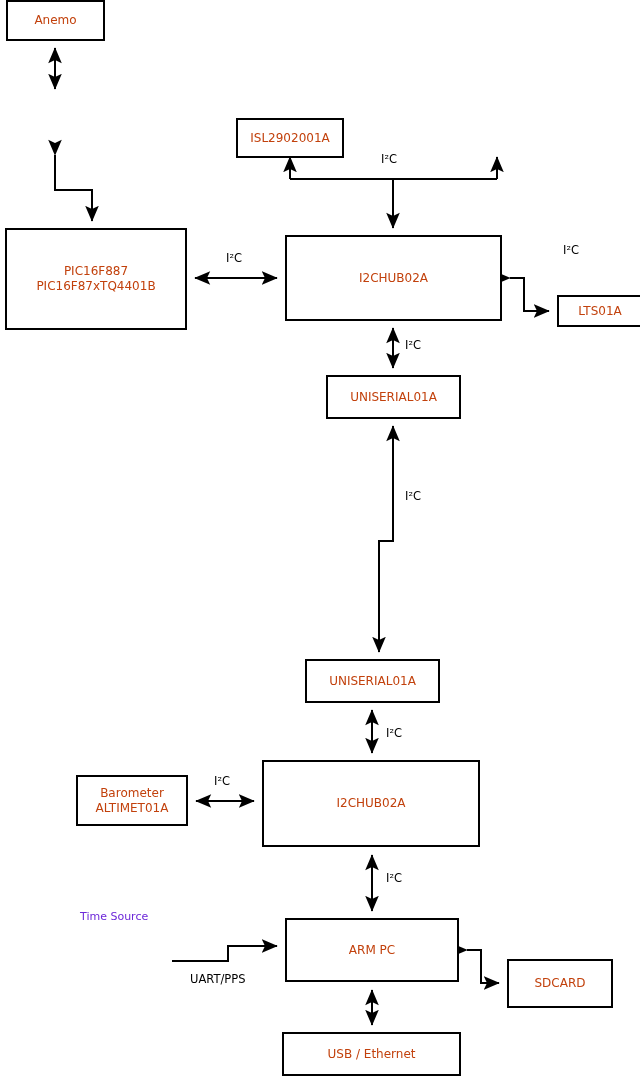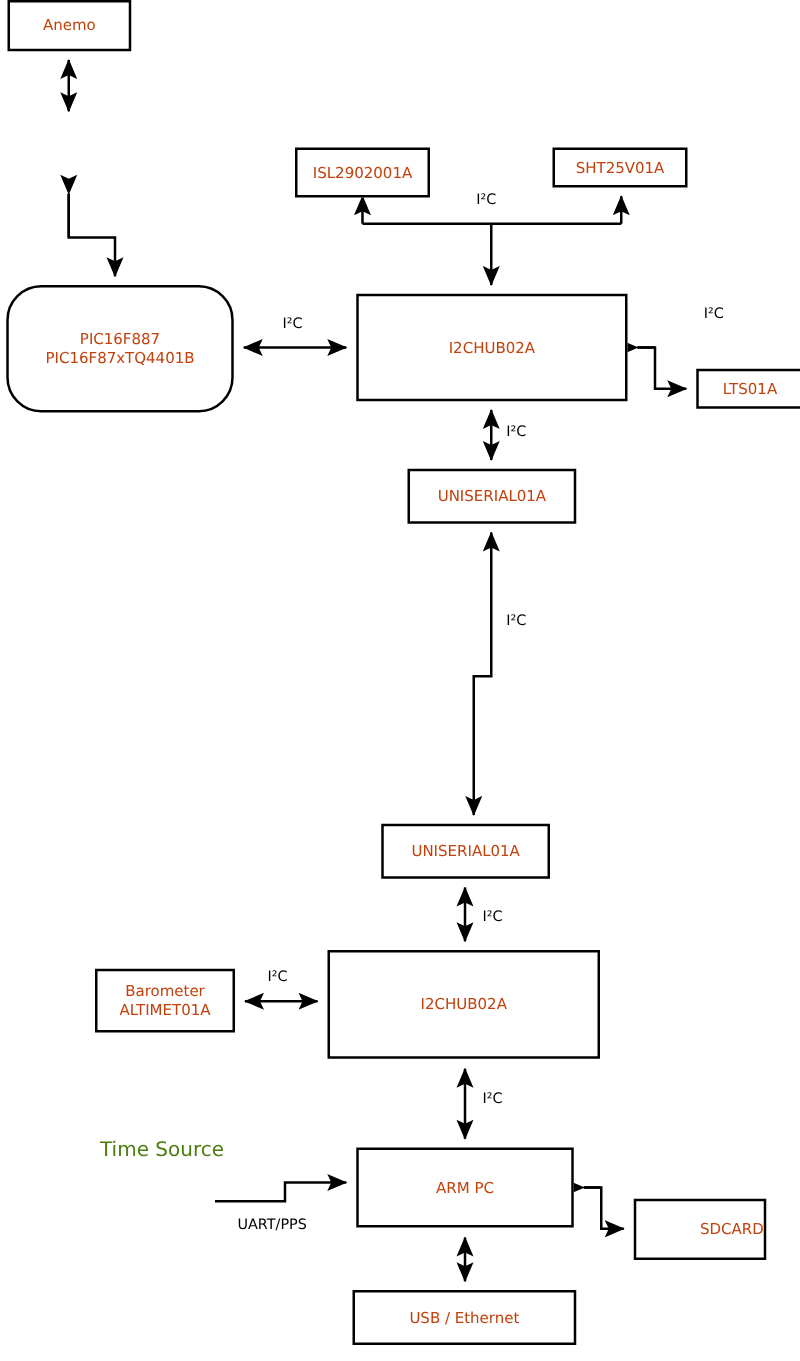--- a/index.html
+++ b/index.html
@@ -44,22 +44,22 @@
   .edge-label {
     position: absolute;
     color: #000000;
     font-size: 11.5px;
     white-space: nowrap;
     z-index: 3;
     background: transparent;
   }
   .free-label {
     position: absolute;
-    color: #4d7c0f;
-    font-size: 16px;
+    color: #6d28d9;
+    font-size: 11px;
     white-space: nowrap;
     z-index: 3;
   }
 </style>
 </head>
 <body>
 
 <div id="canvas">
 
   <svg class="wires" viewBox="0 0 640 1089" xmlns="http://www.w3.org/2000/svg">
@@ -104,29 +104,26 @@
       <path d="M467,950 L481,950 L481,983 L499,983" marker-end="url(#ah)"></path>
       <line x1="481" y1="950" x2="467" y2="950" marker-end="url(#ah-start)"></line>
 
       <line x1="372" y1="990" x2="372" y2="1025" marker-start="url(#ah-start)" marker-end="url(#ah)"></line>
     </g>
   </svg>
 
   <div class="node" id="n-anemo" style="left: 6px; top: 0px; width: 99px; height: 41px;">
     <span class="label">Anemo</span>
   </div>
-  <div class="node" id="n-pic" style="left: 5px; top: 228px; width: 182px; height: 102px; border-radius: 28px;">
+  <div class="node" id="n-pic" style="left: 5px; top: 228px; width: 182px; height: 102px;">
     <span class="label">PIC16F887
 PIC16F87xTQ4401B</span>
   </div>
   <div class="node" id="n-isl" style="left: 236px; top: 118px; width: 108px; height: 40px;">
     <span class="label">ISL2902001A</span>
-  </div>
-  <div class="node" id="n-sht" style="left: 442px; top: 118px; width: 108px; height: 32px;">
-    <span class="label">SHT25V01A</span>
   </div>
   <div class="node" id="n-hub-top" style="left: 285px; top: 235px; width: 217px; height: 86px;">
     <span class="label">I2CHUB02A</span>
   </div>
   <div class="node" id="n-lts" style="left: 557px; top: 295px; width: 86px; height: 32px;">
     <span class="label">LTS01A</span>
   </div>
   <div class="node" id="n-uni-up" style="left: 326px; top: 375px; width: 135px; height: 44px;">
     <span class="label">UNISERIAL01A</span>
   </div>
@@ -136,21 +133,21 @@
   <div class="node" id="n-hub-bot" style="left: 262px; top: 760px; width: 218px; height: 87px;">
     <span class="label">I2CHUB02A</span>
   </div>
   <div class="node" id="n-baro" style="left: 76px; top: 775px; width: 112px; height: 51px;">
     <span class="label">Barometer
 ALTIMET01A</span>
   </div>
   <div class="node" id="n-armpc" style="left: 285px; top: 918px; width: 174px; height: 64px;">
     <span class="label">ARM PC</span>
   </div>
-  <div class="node" id="n-sdcard" style="left: 507px; top: 959px; width: 106px; height: 49px; justify-content: flex-end;">
+  <div class="node" id="n-sdcard" style="left: 507px; top: 959px; width: 106px; height: 49px;">
     <span class="label">SDCARD</span>
   </div>
   <div class="node" id="n-usbeth" style="left: 282px; top: 1032px; width: 179px; height: 44px; text-align: right;">
     <span class="label">USB / Ethernet</span>
   </div>
 
   <div class="edge-label" id="e0" style="left: 381px; top: 152px;">I²C</div>
   <div class="edge-label" id="e1" style="left: 226px; top: 251px;">I²C</div>
   <div class="edge-label" id="e2" style="left: 563px; top: 243px;">I²C</div>
   <div class="edge-label" id="e3" style="left: 405px; top: 338px;">I²C</div>

